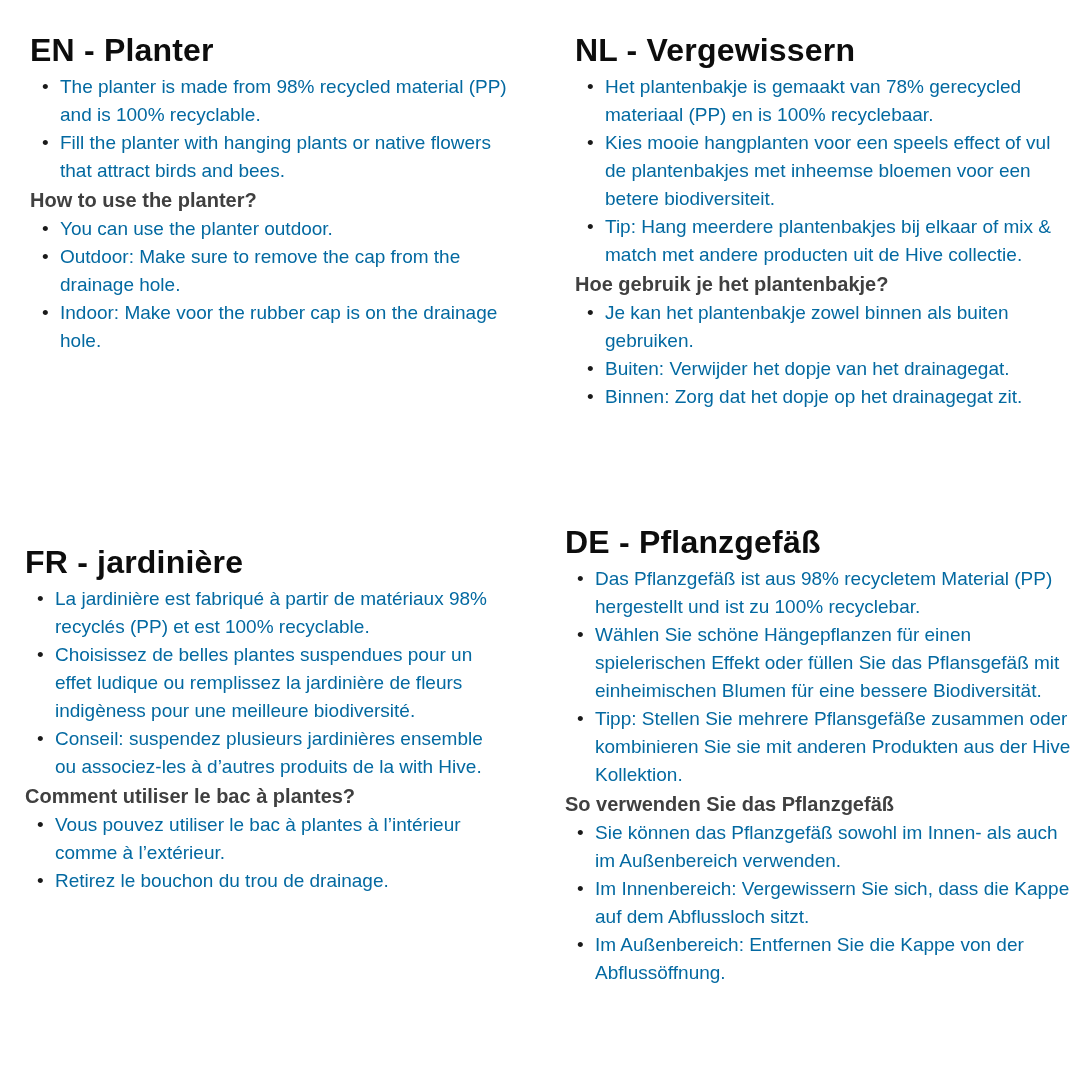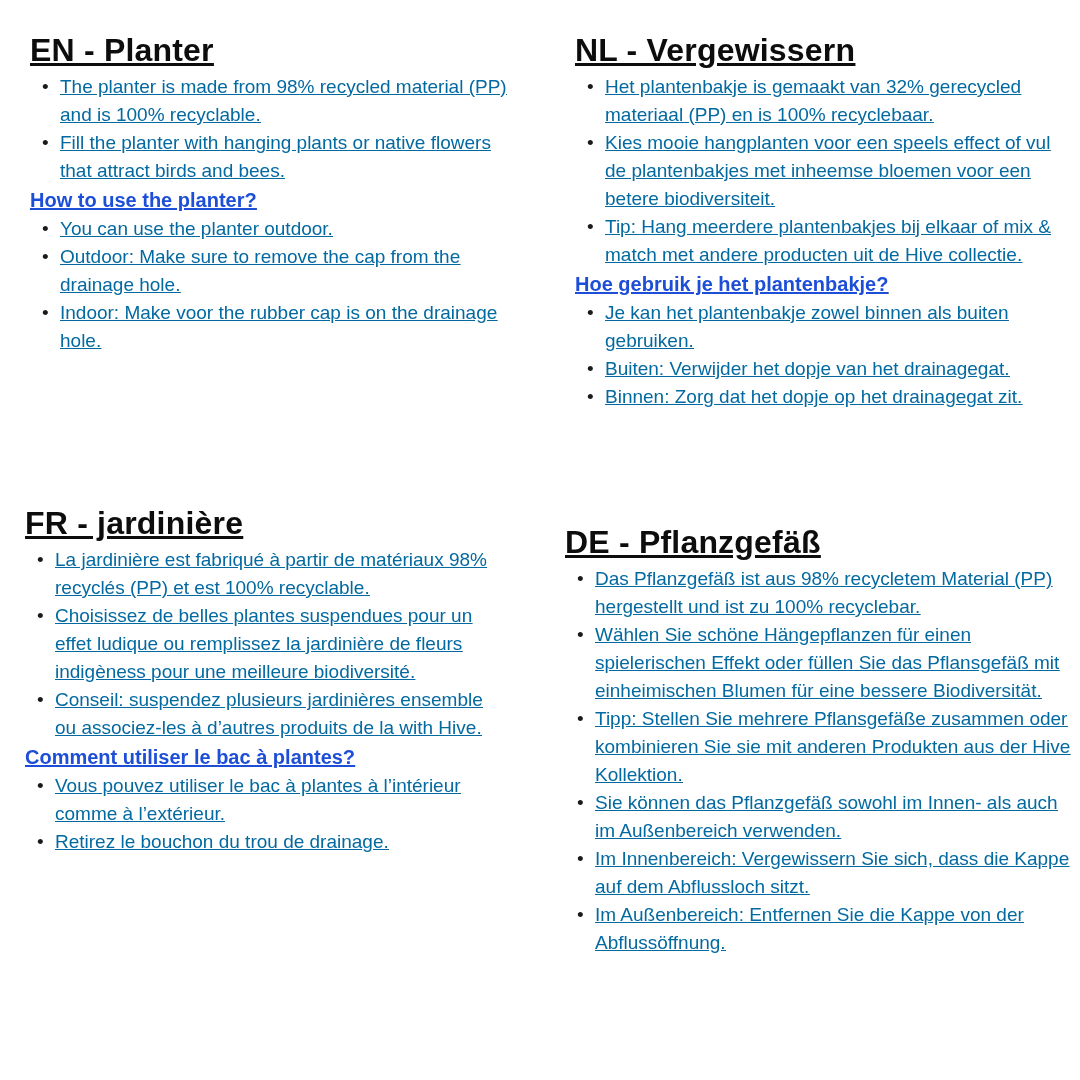--- a/index.html
+++ b/index.html
@@ -1,15 +1,15 @@
 <!DOCTYPE html>
 <html><head>
 <meta charset="utf-8">
 <style>
-  * { margin: 0; padding: 0; box-sizing: border-box; text-decoration: underline; }
+  * { margin: 0; padding: 0; box-sizing: border-box; }
   html, body {
     width: 1080px; height: 1080px;
     background: #ffffff;
     font-family: "Liberation Sans", sans-serif;
     overflow: hidden;
   }
   body { position: relative; color: #2e2e2e; }
 
   .lang-section { position: absolute; }
 
@@ -18,21 +18,21 @@
     font-weight: 800;
     color: #0d0d0d;
     line-height: 40px;
     margin-bottom: 3px;
     letter-spacing: 0.2px;
   }
 
   .sub-heading {
     font-size: 20px;
     font-weight: 800;
-    color: #1d4ed8;
+    color: #404040;
     line-height: 28px;
     margin: 1px 0 1px 0;
   }
 
   ul.bullets {
     list-style: none;
     margin: 0;
     padding: 0 0 0 12px;
   }
   ul.bullets li {
@@ -45,21 +45,21 @@
   ul.bullets li::before {
     content: "\2022";
     position: absolute;
     left: 0;
     top: 0;
     color: #1a1a1a;
   }
 
   #sec-en { left: 30px;  top: 30px;  width: 480px; }
   #sec-nl { left: 575px; top: 30px;  width: 496px; }
-  #sec-fr { left: 25px;  top: 503px; width: 484px; }
+  #sec-fr { left: 25px;  top: 542px; width: 484px; }
   #sec-de { left: 565px; top: 522px; width: 512px; }
 </style>
 </head>
 <body>
 
 <section class="lang-section" id="sec-en">
   <h1 class="section-title">EN - Planter</h1>
   <ul class="bullets">
     <li>The planter is made from 98% recycled material (PP) and is 100% recyclable.</li>
     <li>Fill the planter with hanging plants or native flowers that attract birds and bees.</li>
@@ -68,21 +68,21 @@
   <ul class="bullets">
     <li>You can use the planter outdoor.</li>
     <li>Outdoor: Make sure to remove the cap from the drainage hole.</li>
     <li>Indoor: Make voor the rubber cap is on the drainage hole.</li>
   </ul>
 </section>
 
 <section class="lang-section" id="sec-nl">
   <h1 class="section-title">NL - Vergewissern</h1>
   <ul class="bullets">
-    <li>Het plantenbakje is gemaakt van 32% gerecycled materiaal (PP) en is 100% recyclebaar.</li>
+    <li>Het plantenbakje is gemaakt van 78% gerecycled materiaal (PP) en is 100% recyclebaar.</li>
     <li>Kies mooie hangplanten voor een speels effect of vul de plantenbakjes met inheemse bloemen voor een betere biodiversiteit.</li>
     <li>Tip: Hang meerdere plantenbakjes bij elkaar of mix &amp; match met andere producten uit de Hive collectie.</li>
   </ul>
   <h2 class="sub-heading">Hoe gebruik je het plantenbakje?</h2>
   <ul class="bullets">
     <li>Je kan het plantenbakje zowel binnen als buiten gebruiken.</li>
     <li>Buiten: Verwijder het dopje van het drainagegat.</li>
     <li>Binnen: Zorg dat het dopje op het drainagegat zit.</li>
   </ul>
 </section>
@@ -101,18 +101,19 @@
   </ul>
 </section>
 
 <section class="lang-section" id="sec-de">
   <h1 class="section-title">DE - Pflanzgefäß</h1>
   <ul class="bullets">
     <li>Das Pflanzgefäß ist aus 98% recycletem Material (PP) hergestellt und ist zu 100% recyclebar.</li>
     <li>Wählen Sie schöne Hängepflanzen für einen spielerischen Effekt oder füllen Sie das Pflansgefäß mit einheimischen Blumen für eine bessere Biodiversität.</li>
     <li>Tipp: Stellen Sie mehrere Pflansgefäße zusammen oder kombinieren Sie sie mit anderen Produkten aus der Hive Kollektion.</li>
   </ul>
+  <h2 class="sub-heading">So verwenden Sie das Pflanzgefäß</h2>
   <ul class="bullets">
     <li>Sie können das Pflanzgefäß sowohl im Innen- als auch im Außenbereich verwenden.</li>
     <li>Im Innenbereich: Vergewissern Sie sich, dass die Kappe auf dem Abflussloch sitzt.</li>
     <li>Im Außenbereich: Entfernen Sie die Kappe von der Abflussöffnung.</li>
   </ul>
 </section>
 
 </body></html>

